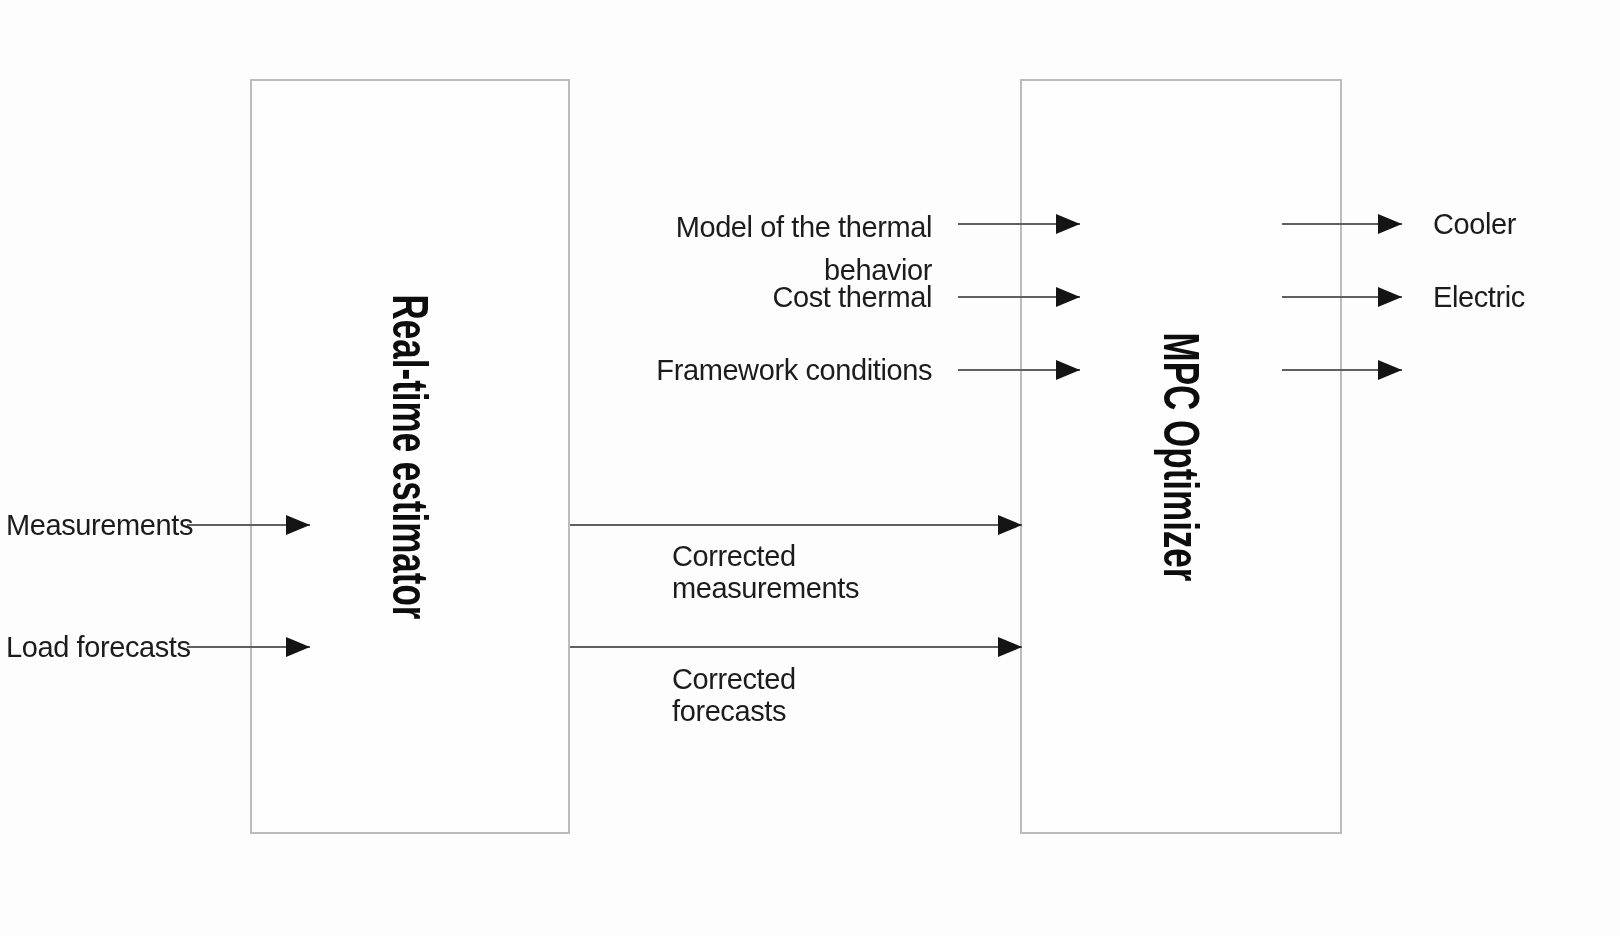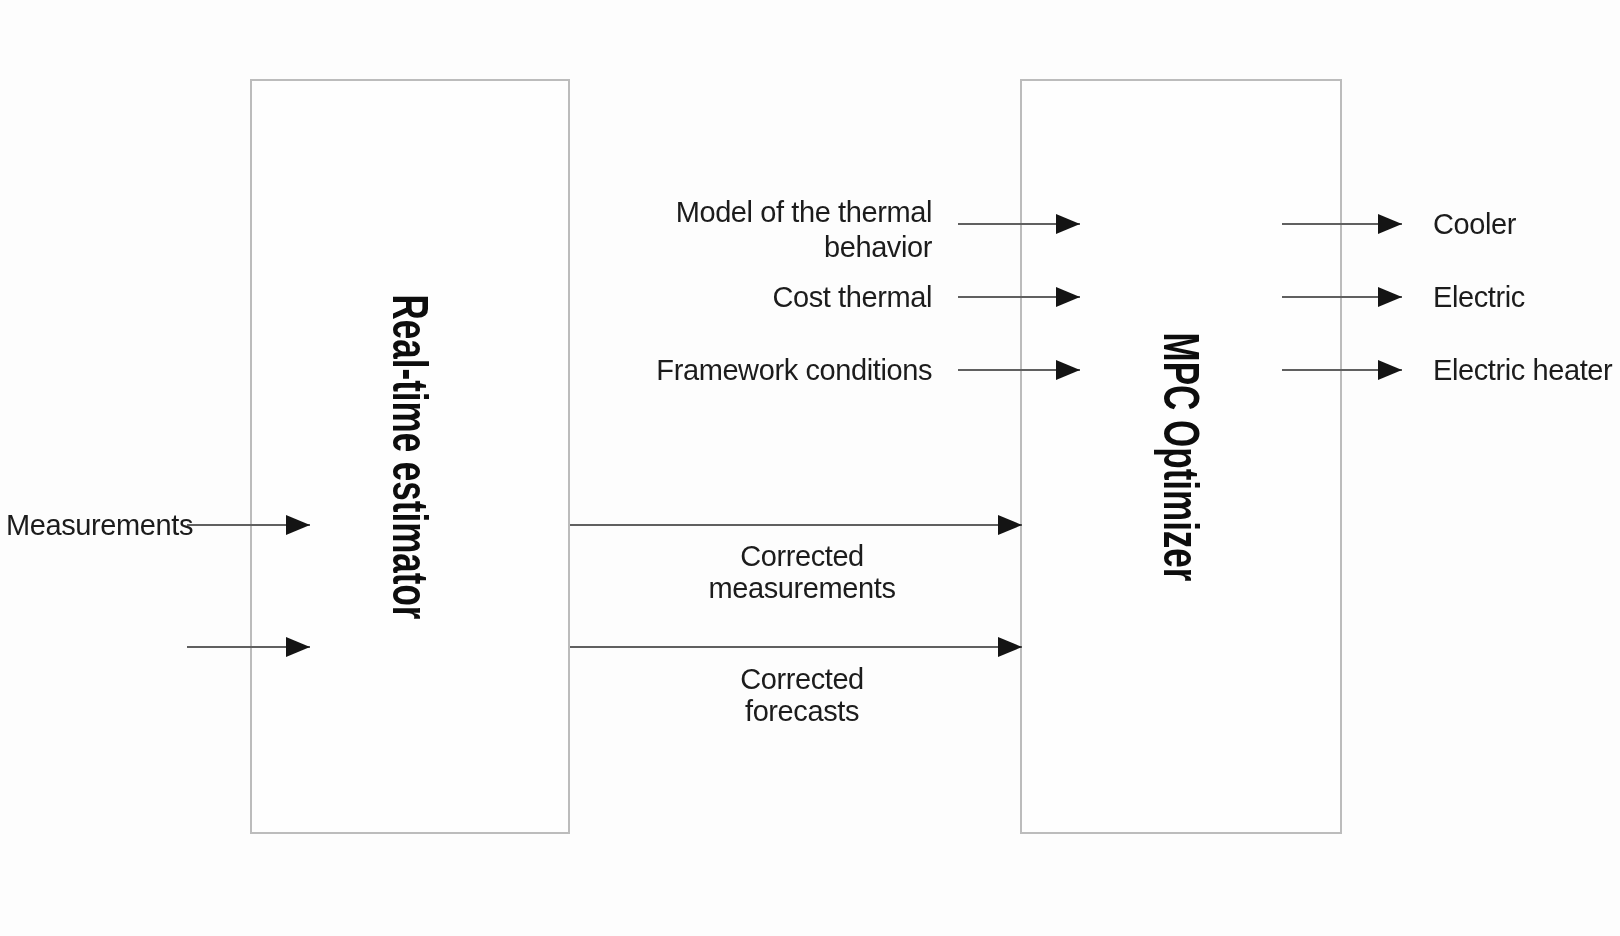--- a/index.html
+++ b/index.html
@@ -29,23 +29,23 @@
     white-space:nowrap;
     font-weight:bold;font-size:50px;color:var(--title);
     transform:rotate(90deg) scaleX(0.7);
     letter-spacing:0px;
   }
   .lbl{
     position:absolute;
     font-size:29px;letter-spacing:-0.4px;
     line-height:34px;white-space:nowrap;
   }
-  .lbl-2line{white-space:pre-line;line-height:35px;}
+  .lbl-2line{white-space:pre-line;line-height:43px;margin-top:11px;}
   .lbl-right{text-align:right;}
-  .lbl-center{text-align:center;white-space:pre-line;line-height:32px;}
+  .lbl-center{text-align:left;white-space:pre-line;line-height:32px;}
   
   .lbl-measurements{left:6px;top:508px;}
   .lbl-load-forecasts{left:6px;top:630px;}
   
   .lbl-model{right:688px;top:195px;}
   .lbl-cost{right:688px;top:280px;}
   .lbl-framework{right:688px;top:353px;}
   
   .lbl-corrected-measurements{left:672px;top:540px;width:260px;}
   .lbl-corrected-forecasts{left:672px;top:663px;width:260px;}
@@ -84,20 +84,21 @@
   <div class="box box-estimator">
     <span class="box-title">Real-time estimator</span>
   </div>
   <div class="box box-optimizer">
     <span class="box-title">MPC Optimizer</span>
   </div>
 
   <div class="lbl lbl-measurements">Measurements</div>
   <div class="arrow arr-measurements"></div>
 
+  <div class="lbl lbl-load-forecasts">Load forecasts</div>
   <div class="arrow arr-load-forecasts"></div>
 
   <div class="lbl lbl-2line lbl-right lbl-model">Model of the thermal
 behavior</div>
   <div class="arrow arr-model"></div>
 
   <div class="lbl lbl-right lbl-cost">Cost thermal</div>
   <div class="arrow arr-cost"></div>
 
   <div class="lbl lbl-right lbl-framework">Framework conditions</div>
@@ -111,15 +112,14 @@
   <div class="lbl lbl-center lbl-corrected-forecasts">Corrected
 forecasts</div>
 
   <div class="arrow arr-cooler"></div>
   <div class="lbl lbl-cooler">Cooler</div>
 
   <div class="arrow arr-chiller"></div>
   <div class="lbl lbl-chiller">Electric</div>
 
   <div class="arrow arr-heater"></div>
-  <div class="lbl lbl-heater">Electric heater</div>
 
 </div>
 
 </body></html>

